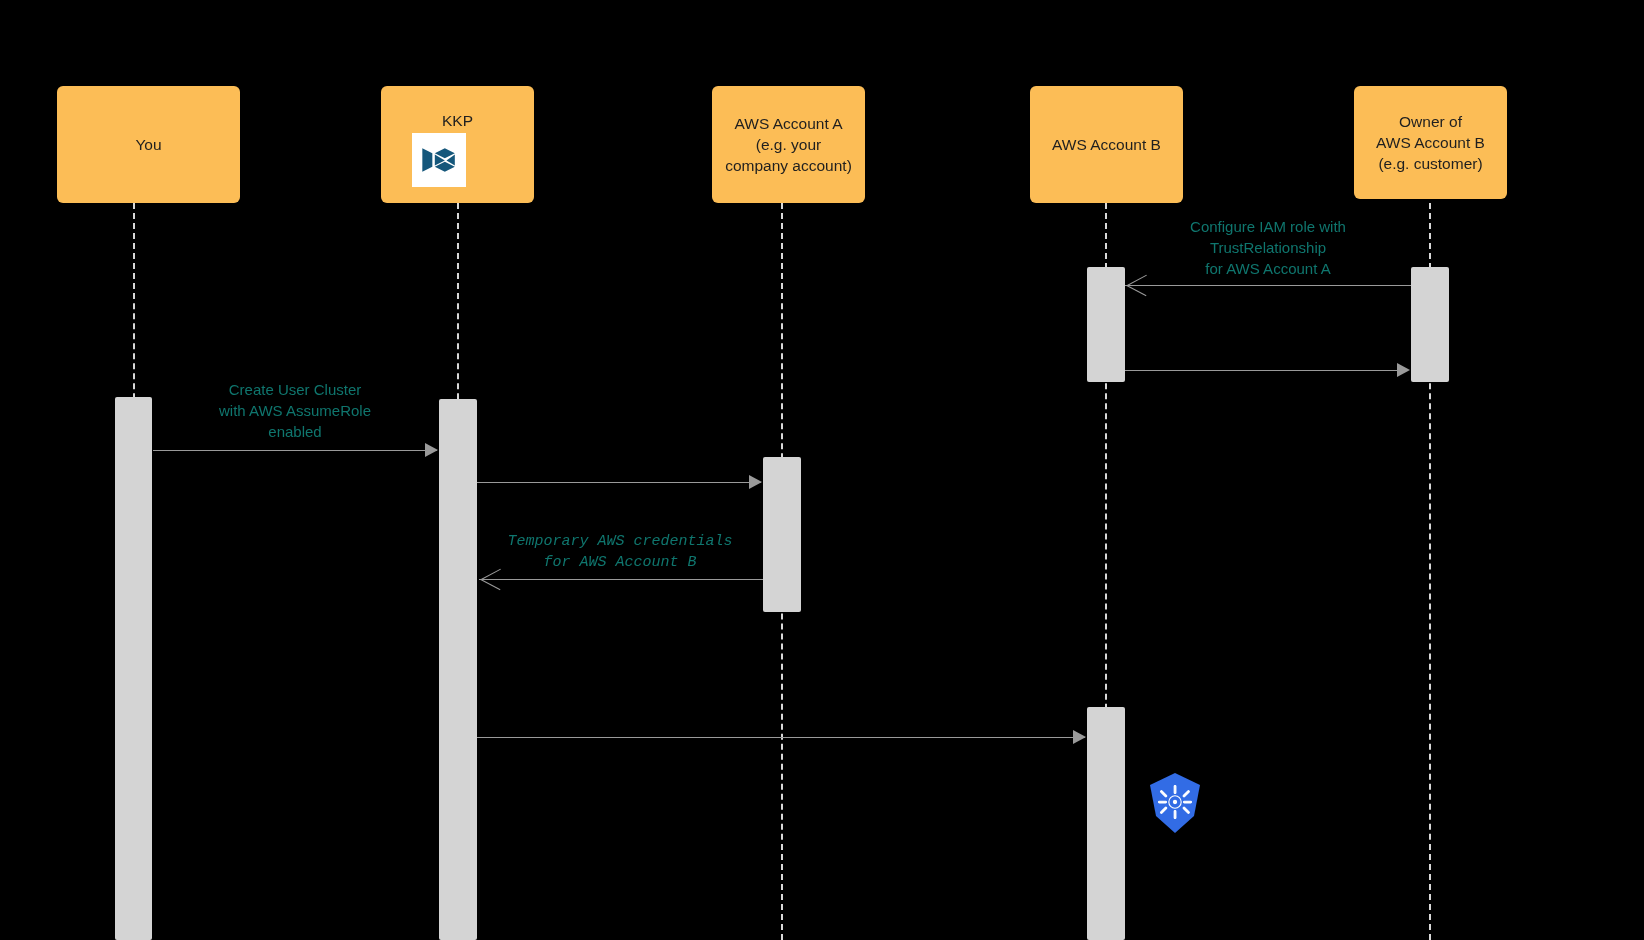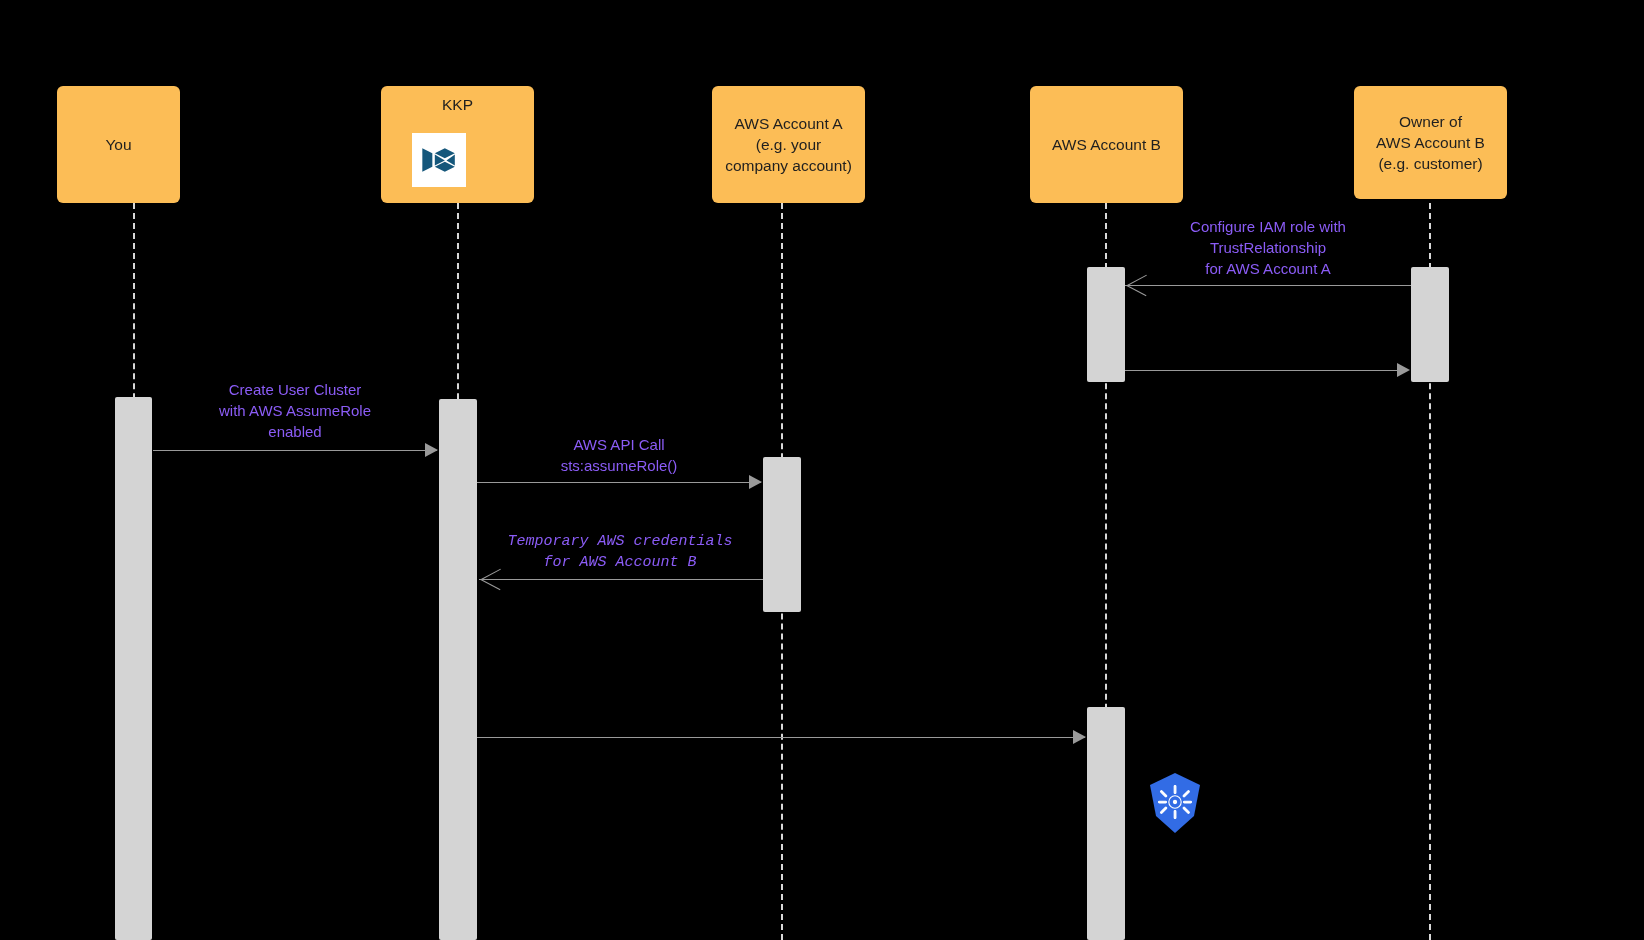--- a/index.html
+++ b/index.html
@@ -26,21 +26,21 @@
     flex-direction: column;
     align-items: center;
     justify-content: center;
     color: #1f1f1f;
     font-size: 15.5px;
     line-height: 21px;
     text-align: center;
     padding: 4px 6px;
   }
   .participant .plabel { white-space: pre-line; }
-  .participant.with-logo { justify-content: flex-start; padding-top: 8px; }
+  .participant.with-logo { justify-content: flex-start; padding-top: 24px; }
 
   
   .lifeline {
     position: absolute;
     width: 0;
     border-left: 2px dashed #d8d8d8;
   }
 
   
   .activation {
@@ -73,21 +73,21 @@
     position: absolute;
     width: 22px;
     height: 0;
     border-top: 1.6px solid #9a9a9a;
   }
   .arrow-thin.left::before { transform-origin: 0 0; transform: rotate(-28deg); }
   .arrow-thin.left::after  { transform-origin: 0 0; transform: rotate(28deg); }
 
   .msg-label {
     position: absolute;
-    color: #8b5cf6;
+    color: #0f766e;
     font-size: 15px;
     line-height: 21px;
     text-align: center;
     white-space: pre-line;
   }
   .msg-label.italic { font-style: italic; }
 
   
   .logo-box {
     position: absolute;
@@ -126,32 +126,30 @@
   <div class="arrowhead right-open" style="left:1397px; top:363px;"></div>
 
   <div class="msg-line" style="left:153px; top:450px; width:284px;"></div>
   <div class="arrowhead right-open" style="left:425px; top:443px;"></div>
   <div class="msg-label" style="left:178px; top:379px; width:234px;">Create User Cluster
 with AWS AssumeRole
 enabled</div>
 
   <div class="msg-line" style="left:477px; top:482px; width:284px;"></div>
   <div class="arrowhead right-open" style="left:749px; top:475px;"></div>
-  <div class="msg-label" style="left:500px; top:434px; width:238px;">AWS API Call
-sts:assumeRole()</div>
 
   <div class="msg-line" style="left:479px; top:579px; width:284px;"></div>
   <div class="arrow-thin left" style="left:481px; top:579px;"></div>
   <div class="msg-label italic" style="left:490px; top:531px; width:260px;font-family:Liberation Mono, monospace;">Temporary AWS credentials
 for AWS Account B</div>
 
   <div class="msg-line" style="left:477px; top:737px; width:608px;"></div>
   <div class="arrowhead right-open" style="left:1073px; top:730px;"></div>
 
-  <div class="participant" style="left:57px; top:86px; width:123px; height:117px;">
+  <div class="participant" style="left:57px; top:86px; width:183px; height:117px;">
     <span class="plabel">You</span>
   </div>
 
   <div class="participant with-logo" style="left:381px; top:86px; width:153px; height:117px;">
     <span class="plabel">KKP</span>
     <span class="logo-box" style="left:31px; top:47px; width:54px; height:54px;">
       <svg width="40" height="40" viewBox="0 0 48 48" aria-hidden="true">
         <g fill="#15577B">
           <polygon points="4,10 16,16 16,32 4,38"></polygon>
           <polygon points="19,16 31,10 43,16 31,22"></polygon>

